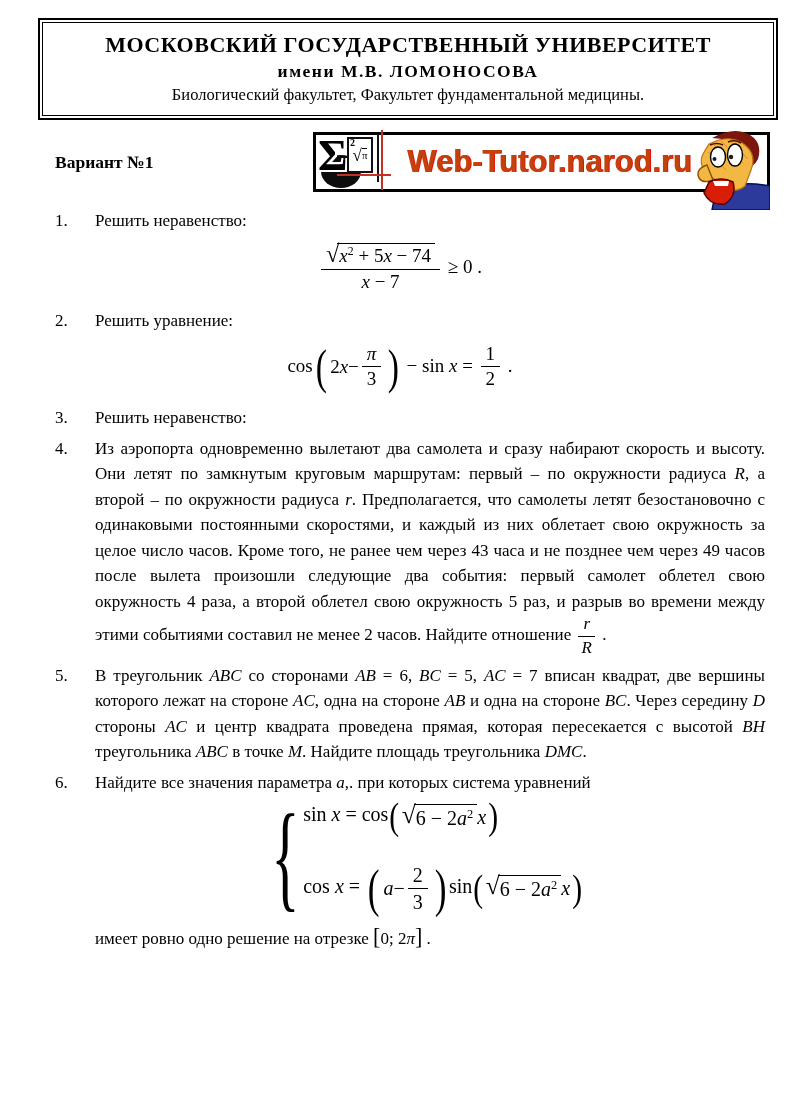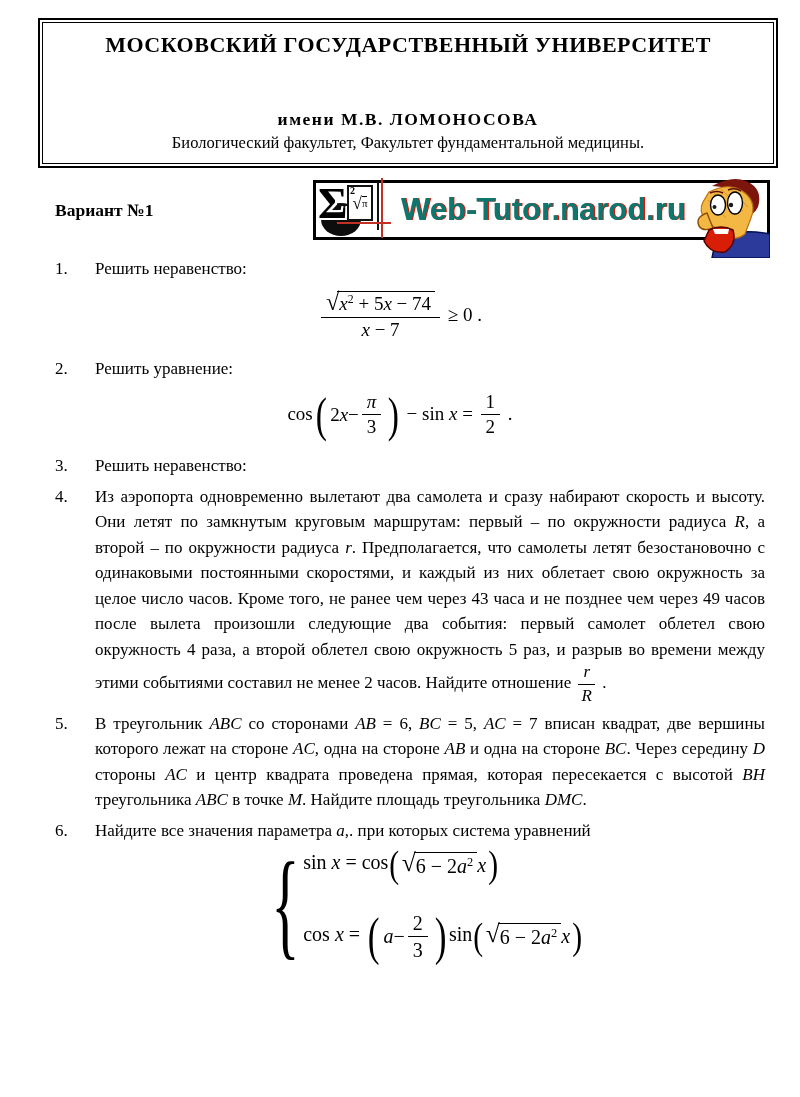--- a/index.html
+++ b/index.html
@@ -4,30 +4,30 @@
 <style>
   * { box-sizing: border-box; }
   html,body { margin:0; padding:0; background:#fff; }
   body { width:800px; height:1097px; font-family:"Liberation Serif","DejaVu Serif",serif; color:#000; }
   .page { position:relative; width:800px; height:1097px; overflow:hidden; background:#fff; }
 
   
   .header-box { margin:18px 22px 0 38px; width:740px; border:2px solid #000; padding:2px; }
   .header-inner { border:1px solid #000; text-align:center; padding:7px 4px 8px; }
   .h1 { font-size:22px; font-weight:bold; letter-spacing:0.5px; line-height:29px; }
-  .h2 { font-size:17.5px; font-weight:bold; letter-spacing:1.5px; line-height:24px;margin-top:48px; }
+  .h2 { font-size:17.5px; font-weight:bold; letter-spacing:1.5px; line-height:24px; }
   .h3 { font-size:16.5px; line-height:24px; }
 
   
   .variant-row { margin:12px 30px 0 55px; display:flex; align-items:center; }
   .variant { font-weight:bold; font-size:17.5px; }
   .banner { margin-left:auto; width:457px; height:60px; border:3px solid #000; background:#fff;
             display:flex; align-items:center; position:relative; }
-  .banner-text { color:#0f766e; font-family:"Liberation Sans","DejaVu Sans",sans-serif; font-weight:bold;
-                 font-size:31px; white-space:nowrap; margin-left:10px; text-shadow:1px 0 0 #e81000; }
+  .banner-text { color:#c2410c; font-family:"Liberation Sans","DejaVu Sans",sans-serif; font-weight:bold;
+                 font-size:31px; white-space:nowrap; margin-left:16px; text-shadow:1px 0 0 #e81000; }
   .mlogo { position:relative; width:72px; height:52px; flex:none; margin-left:3px; }
   .ml-circle { position:absolute; left:2px; bottom:0; width:40px; height:33px; background:#0d0d0d; border-radius:50%; }
   .ml-sigma { position:absolute; left:-1px; top:-3px; font-size:45px; line-height:1; font-weight:bold;
               text-shadow:2px 2px 0 #fff,-2px -2px 0 #fff,2px -2px 0 #fff,-2px 2px 0 #fff; }
   .ml-box { position:absolute; left:28px; top:1px; width:26px; height:36px; background:#fff; border:2px solid #111;
             display:flex; align-items:center; justify-content:center; }
   .ml-sup { position:absolute; top:-2px; left:1px; font-size:10px; font-weight:bold; }
   .ml-rad { font-size:17px; line-height:1; }
   .ml-pi  { font-size:11px; border-top:1px solid #000; line-height:1.2; }
   .ml-vline { position:absolute; left:58px; top:-2px; width:2px; height:48px; background:#111; }
@@ -215,17 +215,18 @@
                         <span class="mbar"><span>6 − 2</span><span class="it">a</span><span class="msup">2</span></span>
                       </span>
                       <span> </span>
                       <span class="it">x</span>
                     </span>
                     <span class="mparen1">)</span>
                   </span></span>
             </span>
           </span>
         </div>
+        <div class="ptext closing"><span>имеет ровно одно решение на отрезке </span><span class="mbig">[</span><span>0; 2</span><span class="it">π</span><span class="mbig">]</span><span> .</span></div>
       </div>
     </div>
 
   </div>
 </div>
 
 </body></html>

